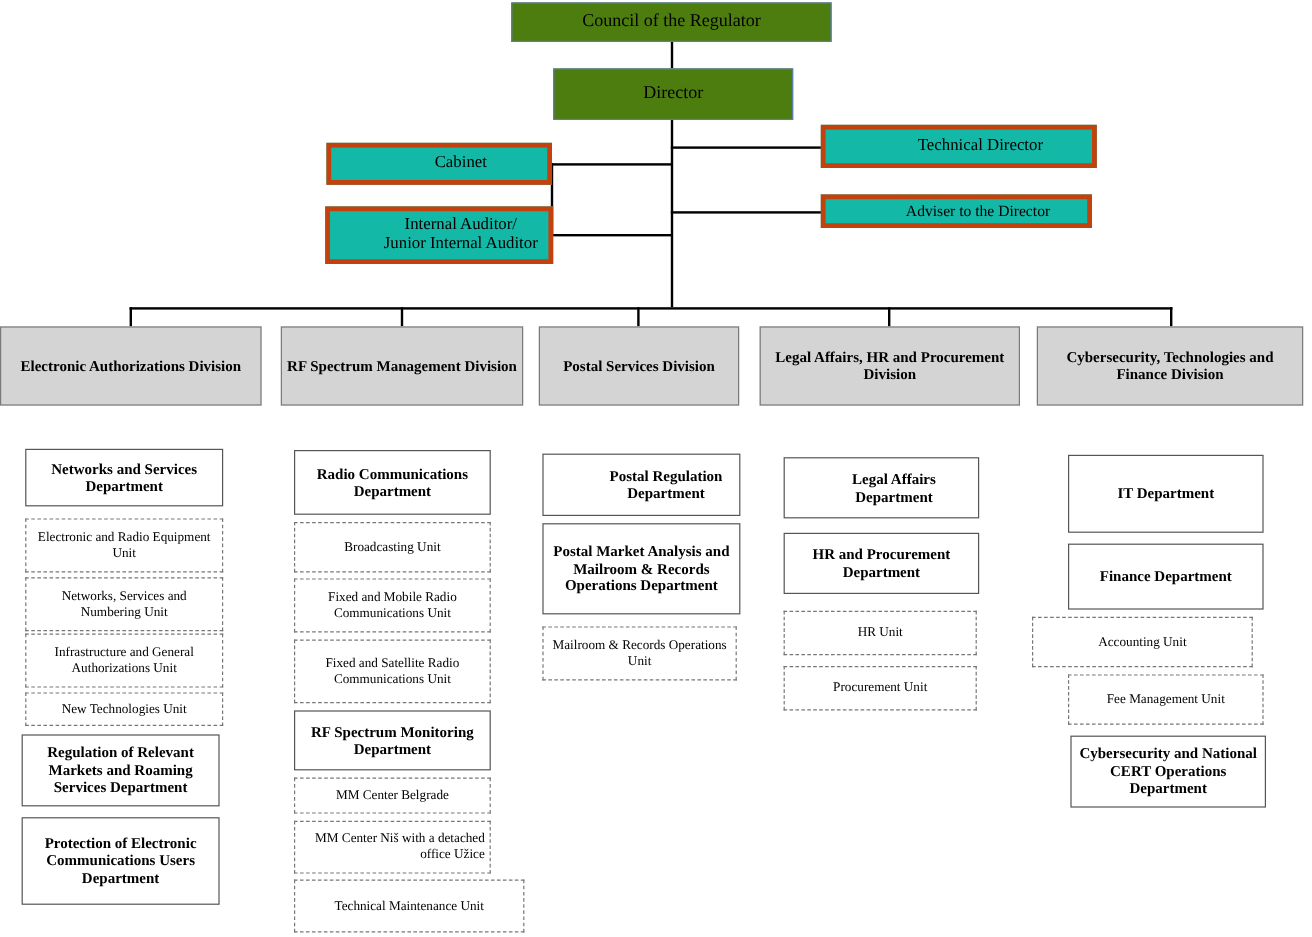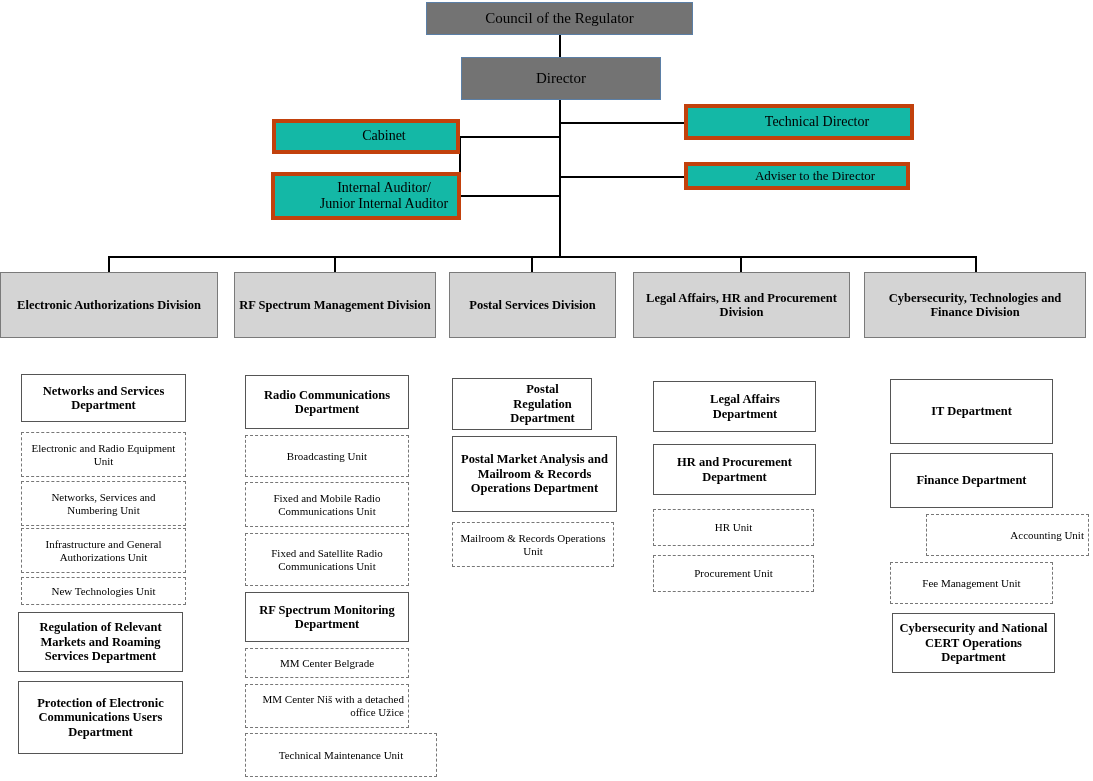--- a/index.html
+++ b/index.html
@@ -22,21 +22,21 @@
   .box {
     position: absolute;
     box-sizing: border-box;
     display: flex;
     align-items: center;
     justify-content: center;
     text-align: center;
     line-height: 1.15;
   }
   .blue {
-    background: #737373;
+    background: #4d7c0f;
     border: 1px solid #5b7fa6;
     font-size: 15px;
     color: #000;
   }
   .gray {
     background: #14b8a6;
     border: 4px solid #c2410c;
     font-size: 14px;
     color: #000;
     padding-left: 36px;
@@ -176,21 +176,21 @@
   <div class="box unit" style="left:245px; top:648px; width:164px; height:30px;">
     <span>MM Center Belgrade</span>
   </div>
   <div class="box unit" style="left:245px; top:684px; width:164px; height:44px;text-align:right;">
     <span>MM Center Niš with a detached office Užice</span>
   </div>
   <div class="box unit" style="left:245px; top:733px; width:192px; height:44px;">
     <span>Technical Maintenance Unit</span>
   </div>
 
-  <div class="box dept" style="left:452px; top:378px; width:140px; height:52px;padding-left:45px;">
+  <div class="box dept" style="left:452px; top:378px; width:165px; height:52px;padding-left:45px;">
     <span>Postal Regulation Department</span>
   </div>
   <div class="box dept" style="left:452px; top:436px; width:165px; height:76px;">
     <span>Postal Market Analysis and Mailroom &amp; Records Operations Department</span>
   </div>
   <div class="box unit" style="left:452px; top:522px; width:162px; height:45px;">
     <span>Mailroom &amp; Records Operations Unit</span>
   </div>
 
   <div class="box dept" style="left:653px; top:381px; width:163px; height:51px;padding-left:25px;">
@@ -205,21 +205,21 @@
   <div class="box unit" style="left:653px; top:555px; width:161px; height:37px;">
     <span>Procurement Unit</span>
   </div>
 
   <div class="box dept" style="left:890px; top:379px; width:163px; height:65px;">
     <span>IT Department</span>
   </div>
   <div class="box dept" style="left:890px; top:453px; width:163px; height:55px;">
     <span>Finance Department</span>
   </div>
-  <div class="box unit" style="left:926px; top:514px; width:163px; height:42px;justify-content:flex-end;">
+  <div class="box unit" style="left:860px; top:514px; width:184px; height:42px;">
     <span>Accounting Unit</span>
   </div>
   <div class="box unit" style="left:890px; top:562px; width:163px; height:42px;">
     <span>Fee Management Unit</span>
   </div>
   <div class="box dept" style="left:892px; top:613px; width:163px; height:60px;">
     <span>Cybersecurity and National CERT Operations Department</span>
   </div>
 
 </div>

